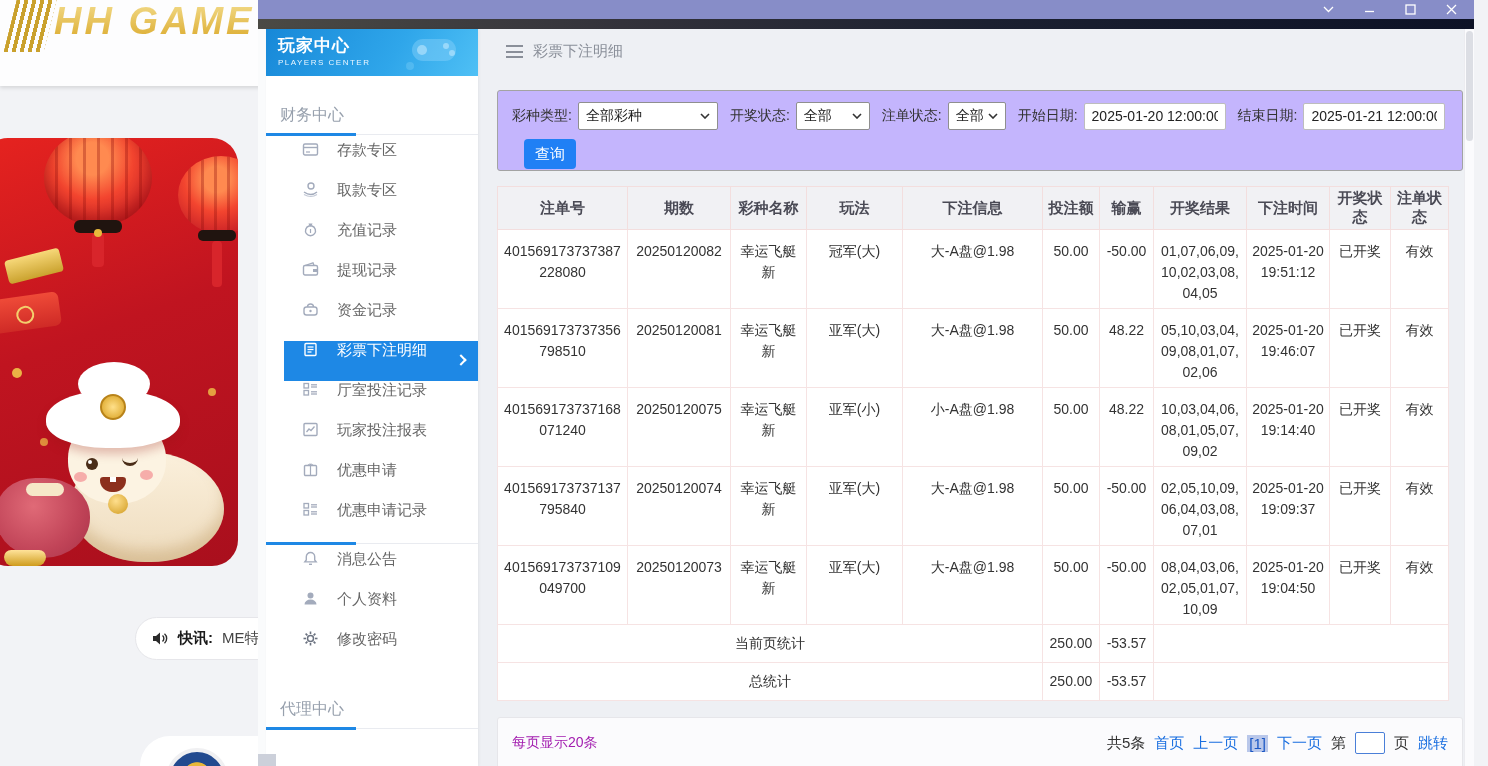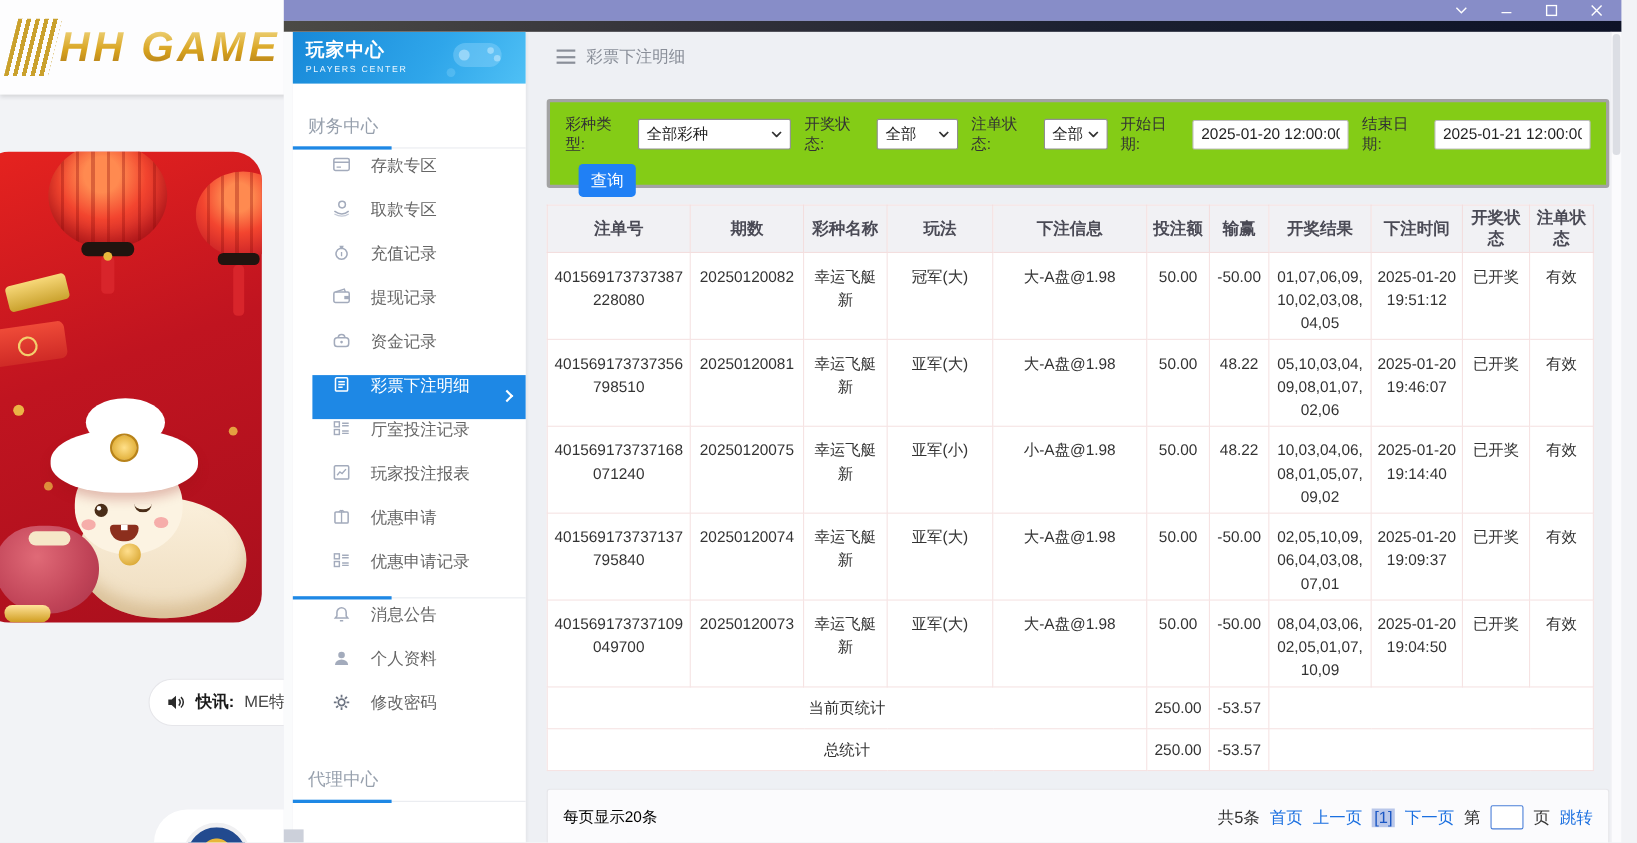--- a/index.html
+++ b/index.html
@@ -1,21 +1,21 @@
 <!DOCTYPE html>
 <html><head>
 <meta charset="utf-8">
 <style>
   * { margin:0; padding:0; box-sizing:border-box; }
   html,body { width:1488px; height:766px; overflow:hidden; }
   body { position:relative; background:#f2f3f6; font-family:"Liberation Sans","DejaVu Sans",sans-serif; }
 
   
   .logo-bar { position:absolute; left:0; top:0; width:272px; height:86px; background:#fdfdfe;
-              box-shadow:0 2px 4px rgba(0,0,0,.12); display:flex; align-items:center; padding-left:10px; z-index:1; }
+              box-shadow:0 2px 4px rgba(0,0,0,.12); display:flex; padding-left:10px; z-index:1; }
   .logo-mark { width:40px; height:52px; margin-right:4px; transform:skewX(-14deg);
                background:repeating-linear-gradient(90deg,#caa12d 0 4px,transparent 4px 8px); }
   .logo-text { font-size:38px; font-weight:bold; font-style:italic; letter-spacing:3px;
                background:linear-gradient(180deg,#f3dd8e 0%,#d8a31f 55%,#a8741a 100%);
                -webkit-background-clip:text; background-clip:text; color:transparent; white-space:nowrap; }
 
   .promo-card { position:absolute; left:-18px; top:138px; width:256px; height:428px; border-radius:26px;
                 overflow:hidden; z-index:1;
                 background:linear-gradient(160deg,#e6231f 0%,#c01420 45%,#a90f1d 100%); }
   .promo-card div { position:absolute; }
@@ -107,21 +107,21 @@
                           border-top:2px solid #fff; border-right:2px solid #fff; transform:rotate(45deg); }
 
   
   .page-head { position:absolute; left:248px; top:13px; display:flex; align-items:center; gap:10px; }
   .burger { width:17px; height:13px; display:flex; flex-direction:column; justify-content:space-between; }
   .burger i { display:block; height:2px; background:#8a8f99; }
   .page-title { color:#8a8f99; font-size:15px; }
 
   
   .content { position:absolute; left:239px; top:61px; width:966px; }
-  .filter-card { background:#84cc16; border:3px solid #a3a3a3; border-radius:3px; padding:11px 14px 12px; height:81px; }
+  .filter-card { background:#c4b5fd; border:1px solid #a3a3a3; border-radius:3px; padding:11px 14px 12px; height:81px; }
   .f-row { display:flex; align-items:center; gap:6px; }
   .f-label { color:#333; font-size:14px; margin-left:6px; }
   .f-label:first-child { margin-left:0; }
   .sel { height:28px; border:1px solid #8f8f8f; border-radius:2px; background:#fff; display:flex;
          align-items:center; justify-content:space-between; padding:0 7px; font-size:14px; color:#222; cursor:default; }
   .sel-1 { width:140px; } .sel-2 { width:74px; } .sel-3 { width:58px; }
   .date-input { width:142px; height:27px; border:1px solid #bdbdbd; border-radius:2px; padding:0 7px;
                 font-size:14px; color:#222; font-family:"Liberation Sans","DejaVu Sans",sans-serif; }
   .search-btn { margin-top:9px; width:52px; height:30px; background:#2080f5; color:#fff; border:none;
                 border-radius:4px; font-size:15px; cursor:pointer; font-family:inherit;margin-left:12px; }
@@ -133,21 +133,21 @@
                   border:1px solid #f3dede; padding:2px; overflow:hidden; }
   table.bets td { border:1px solid #f6e3e3; font-size:14px; color:#333; text-align:center;
                   padding:11px 4px 4px; vertical-align:top; word-break:break-all; line-height:1.5; overflow:hidden; }
   tr.data-row { height:76px;margin-left:44px; }
   tr.sum-row { height:38px; }
   tr.sum-row td { vertical-align:middle; padding:4px; }
 
   
   .pager { margin-top:16px; height:52px; background:#fbfbfd; border:1px solid #e6e6ea; border-radius:3px;
            display:flex; align-items:center; justify-content:space-between; padding:0 14px; }
-  .pager-left { color:#000000; font-size:14px; }
+  .pager-left { color:#a21caf; font-size:14px; }
   .pager-right { display:flex; align-items:center; gap:9px; font-size:15px; color:#333; }
   .pg-link { color:#1a6fe0; cursor:pointer; }
   .pg-current { background:#b9c7ea; color:#1b57c4; padding:0 2px; }
   .pg-input { width:30px; height:22px; border:1px solid #4a7fd8; border-radius:2px; }
 </style>
 </head>
 <body>
 
 <div class="logo-bar">
   <span class="logo-mark"></span>

